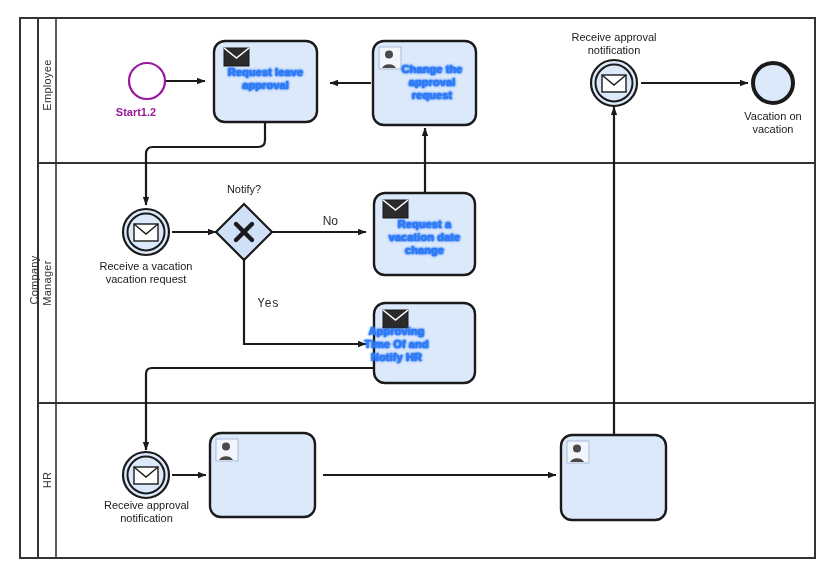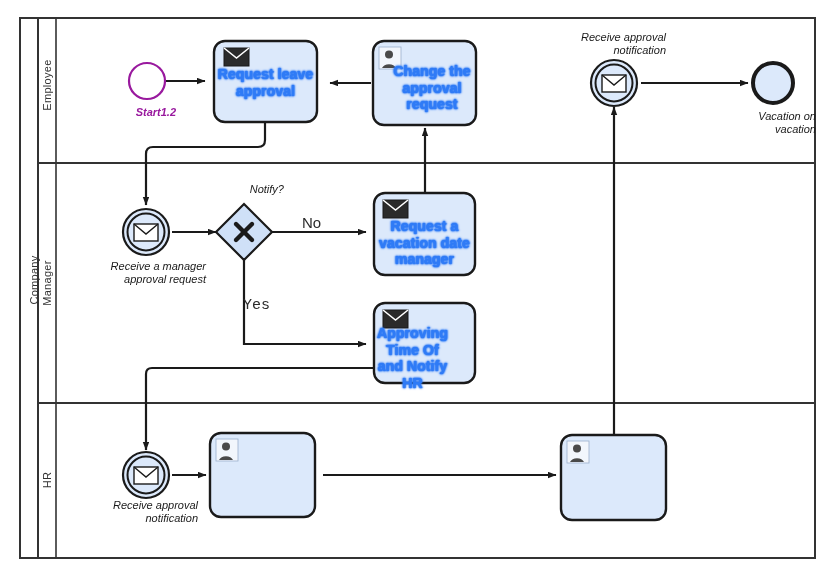--- a/index.html
+++ b/index.html
@@ -26,39 +26,38 @@
     font-size: 11px;
     letter-spacing: 0.3px;
     white-space: nowrap;
     transform-origin: center center;
     text-align: center;
   }
   .node-label {
     position: absolute;
     font-size: 11px;
     color: #1a1a1a;
-    text-align: right;
+    text-align: center;
     line-height: 1.15;
     white-space: pre-line;
-    font-style: italic;
   }
   .start-label {
     color: #99199e;
     font-weight: bold;
   }
   .flow-label {
     position: absolute;
-    font-size: 15px;
+    font-size: 12px;
     color: #2b2b2b;
-    text-align: left;
+    text-align: right;
     white-space: nowrap;
   }
   .task-text {
     position: absolute;
-    font-size: 14px;
+    font-size: 11px;
     font-weight: bold;
     color: #2f7bf6;
     text-align: center;
     line-height: 1.18;
     white-space: pre-line;
     text-shadow:
       0 0 1.4px #2f7bf6,
       0 0 2.6px #2f7bf6,
       0.6px 0 1.6px #2f7bf6,
       -0.6px 0 1.6px #2f7bf6;
@@ -213,29 +212,29 @@
   <div class="lane-label" style="left:7px; top:85px; width:80px; transform:translateY(-50%) rotate(-90deg);">Employee</div>
 
   <div class="lane-label" style="left:7px; top:283px; width:80px; transform:translateY(-50%) rotate(-90deg);">Manager</div>
 
   <div class="lane-label" style="left:7px; top:480px; width:80px; transform:translateY(-50%) rotate(-90deg);">HR</div>
 
   <div class="task-text" style="left:216px; top:66px; width:99px;">Request leave approval</div>
 
   <div class="task-text" style="left:390px; top:63px; width:84px;">Change the approval request</div>
 
-  <div class="task-text" style="left:376px; top:218px; width:97px;">Request a vacation date manager</div>
-
-  <div class="task-text" style="left:376px; top:325px; width:73px;">Approving Time Of and Notify HR</div>
+  <div class="task-text" style="left:376px; top:218px; width:97px;">Request a vacation date change</div>
+
+  <div class="task-text" style="left:360px; top:325px; width:73px;">Approving Time Of and Notify HR</div>
 
 
 
   <div class="node-label start-label" style="left:96px; top:106px; width:80px;">Start1.2</div>
 
-  <div class="node-label" style="left:86px; top:260px; width:120px;">Receive a manager approval request</div>
+  <div class="node-label" style="left:86px; top:260px; width:120px;">Receive a vacation vacation request</div>
 
   <div class="node-label" style="left:95px; top:499px; width:103px;">Receive approval notification</div>
 
   <div class="node-label" style="left:562px; top:31px; width:104px;">Receive approval notification</div>
 
   <div class="node-label" style="left:730px; top:110px; width:86px;">Vacation on vacation</div>
 
   <div class="node-label" style="left:204px; top:183px; width:80px;">Notify?</div>
 
   <div class="flow-label" style="left:302px; top:214px; width:36px;">No</div>

